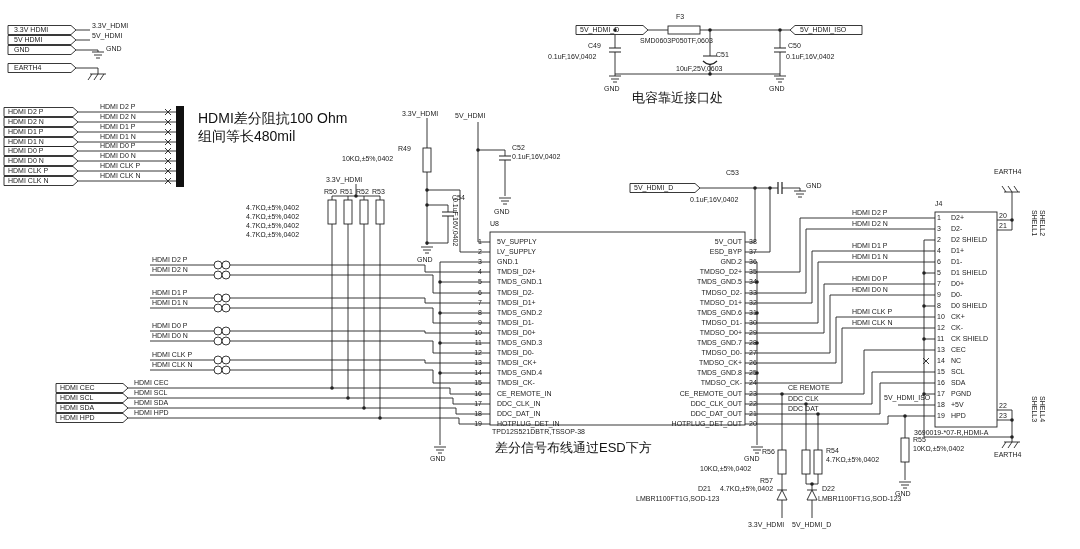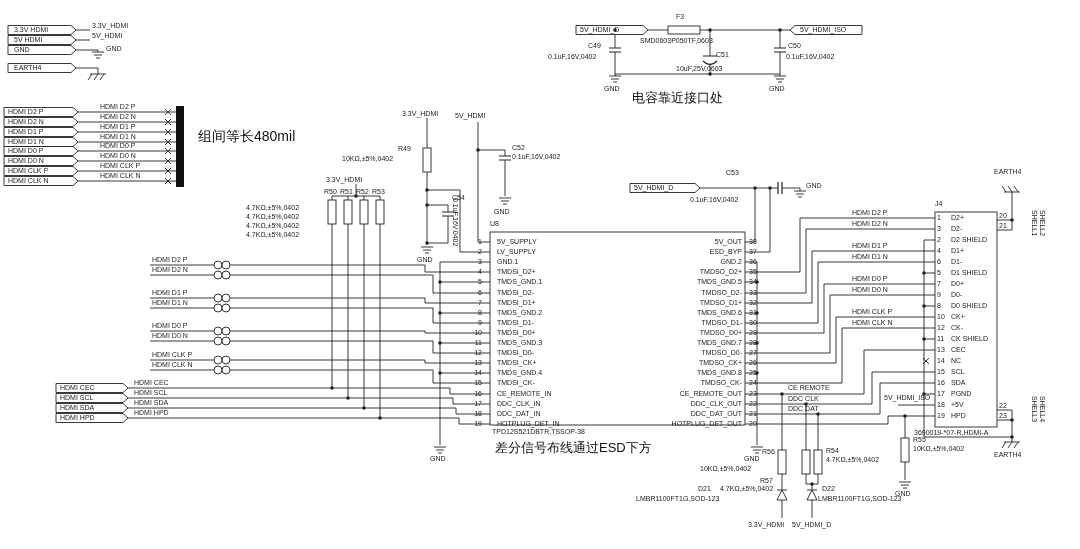--- a/index.html
+++ b/index.html
@@ -186,20 +186,21 @@
 <span class="l" style="left:8px;top:177px">HDMI CLK N</span>
 <span class="l" style="left:100px;top:103px">HDMI D2 P</span>
 <span class="l" style="left:100px;top:113px">HDMI D2 N</span>
 <span class="l" style="left:100px;top:123px">HDMI D1 P</span>
 <span class="l" style="left:100px;top:133px">HDMI D1 N</span>
 <span class="l" style="left:100px;top:142px">HDMI D0 P</span>
 <span class="l" style="left:100px;top:152px">HDMI D0 N</span>
 <span class="l" style="left:100px;top:162px">HDMI CLK P</span>
 <span class="l" style="left:100px;top:172px">HDMI CLK N</span>
 
+<span class="l big" style="left:198px;top:110px">HDMI差分阻抗100 Ohm</span>
 <span class="l big" style="left:198px;top:128px">组间等长480mil</span>
 <span class="l cjk" style="left:632px;top:90px">电容靠近接口处</span>
 <span class="l cjk" style="left:495px;top:440px">差分信号布线通过ESD下方</span>
 
 <span class="l" style="left:402px;top:110px">3.3V_HDMI</span>
 <span class="l" style="left:398px;top:145px">R49</span>
 <span class="l" style="left:342px;top:155px">10KΩ,±5%,0402</span>
 <span class="l" style="left:452px;top:194px">C54</span>
 <span class="l rot" style="left:459px;top:198px">0.1uF,16V,0402</span>
 <span class="l" style="left:417px;top:256px">GND</span>

